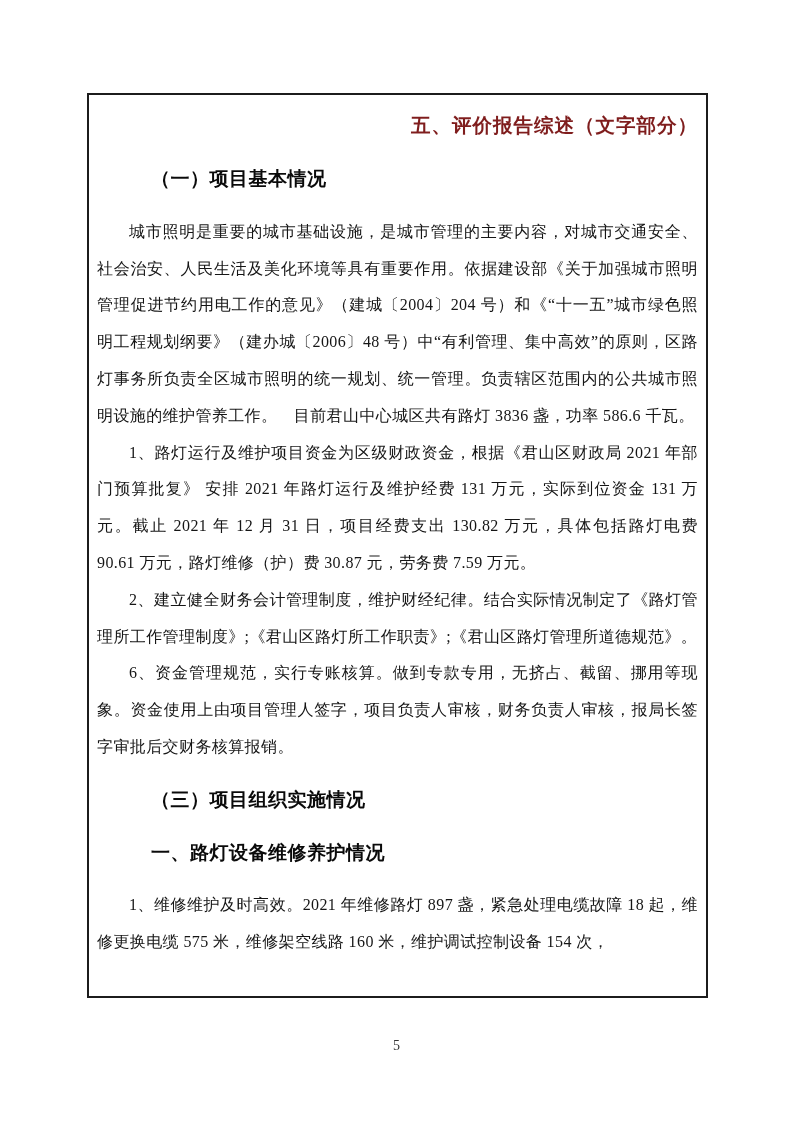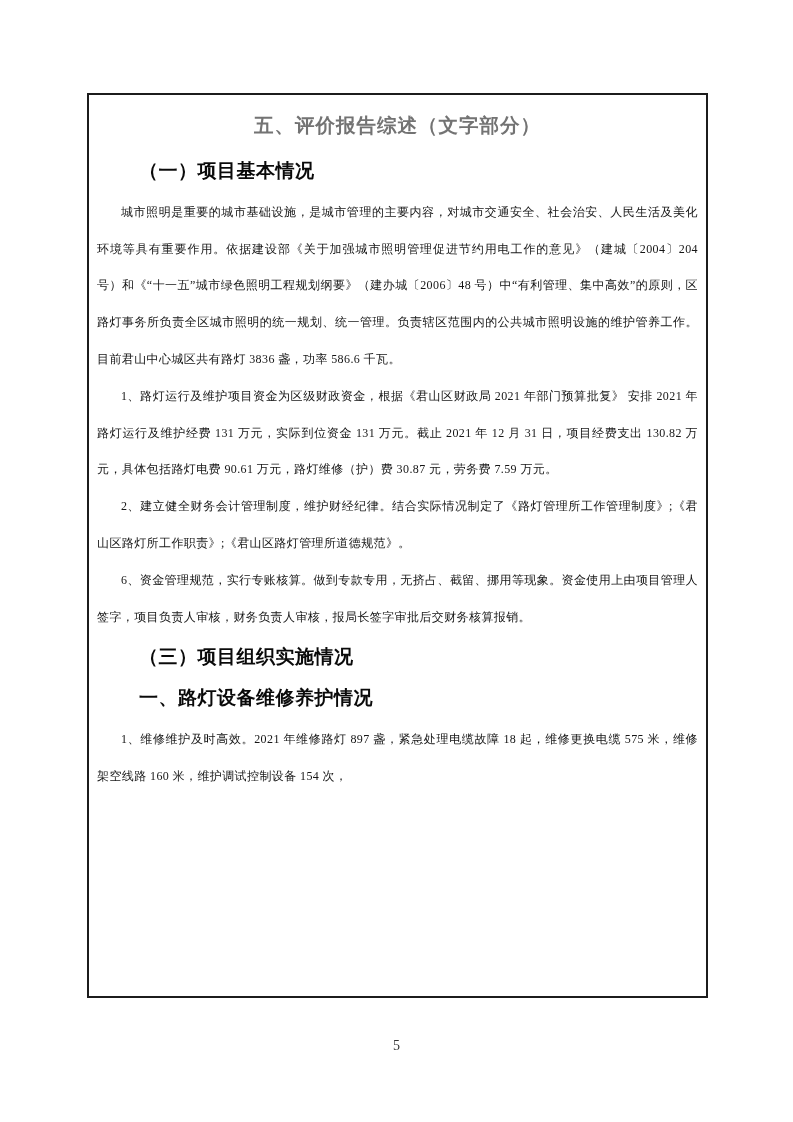--- a/index.html
+++ b/index.html
@@ -26,37 +26,37 @@
     box-sizing: border-box;
     padding: 10px 8px 0 8px;
     overflow: hidden;
     background: #ffffff;
   }
   .doc-title {
     font-family: "Liberation Sans", "DejaVu Sans", sans-serif;
     font-weight: bold;
     font-size: 19.5px;
     line-height: 40px;
-    text-align: center;
+    text-align: right;
     letter-spacing: 1px;
     margin: 0 0 8px 0;
-    color: #737373;
+    color: #7f1d1d;
   }
   .heading, .subheading {
     font-family: "Liberation Sans", "DejaVu Sans", sans-serif;
     font-weight: bold;
     font-size: 19px;
     line-height: 36.8px;
     text-indent: 2em;
-    margin: 4px;
+    margin: 16px;
     color: #0a0a0a;
     letter-spacing: 0.5px;
   }
   .paragraph {
-    font-size: 12px;
+    font-size: 16px;
     line-height: 36.8px;
     text-indent: 2em;
     text-align: justify;
     margin: 0;
     color: #151515;
     letter-spacing: 0.4px;
   }
   .page-number {
     position: absolute;
     left: 0;

